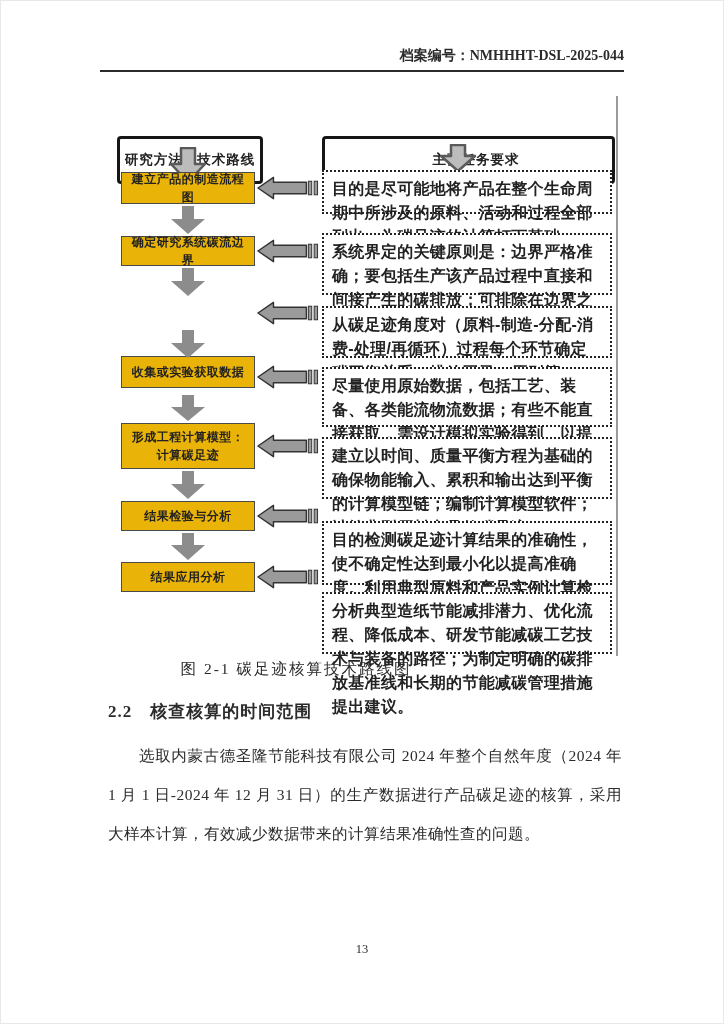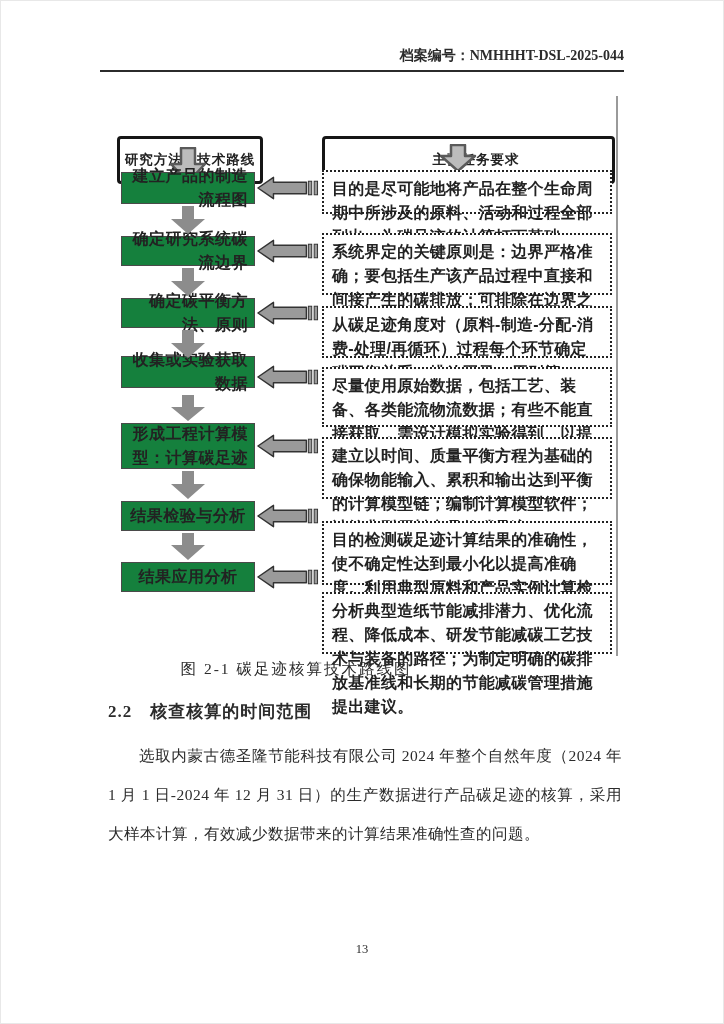--- a/index.html
+++ b/index.html
@@ -19,23 +19,23 @@
   .hdr-rule{position:absolute;left:100px;top:70px;width:524px;border-top:2px solid #2b2b2b;}
   
   .title-box{
     position:absolute;background:#fff;border:3px solid #161616;border-radius:4px;
     display:flex;align-items:center;justify-content:center;
     font-size:13.5px;font-weight:700;letter-spacing:1px;
     font-family:Liberation Sans, sans-serif;color:#222;margin-top:36px;
   }
   .flow-box{
     position:absolute;left:121px;width:134px;
-    background:#15803d;border:1.5px solid #4a4a4a;
-    display:flex;align-items:center;justify-content:center;text-align:right;
-    font-size:16px;font-weight:700;letter-spacing:0.5px;line-height:1.5;
+    background:#eab308;border:1.5px solid #4a4a4a;
+    display:flex;align-items:center;justify-content:center;text-align:center;
+    font-size:12px;font-weight:700;letter-spacing:0.5px;line-height:1.5;
     font-family:"Liberation Sans","DejaVu Sans",sans-serif;color:#222;
     box-sizing:border-box;padding:2px 6px;
   }
   .desc-box{
     position:absolute;left:322px;width:290px;
     border:2px dotted #222;background:#fff;
     box-sizing:border-box;padding:5px 8px;
     font-size:16px;font-weight:600;line-height:1.5;letter-spacing:0.3px;
     font-family:"Liberation Sans","DejaVu Sans",sans-serif;color:#222;
     display:flex;align-items:flex-start;
@@ -70,21 +70,20 @@
       </svg>
   </div>
   <div class="icon" style="left:436px;top:144px;width:44px;height:28px;">
     <svg viewBox="0 0 44 28">
         <path d="M15 1 h14 v11 h10 L22 27 L5 12 h10 z" fill="#bcbcbc" stroke="#5a5a5a" stroke-width="2.5" stroke-linejoin="round"></path>
       </svg>
   </div>
 
   <div class="flow-box" style="top:172px;height:32px;">建立产品的制造流程图</div>
   <div class="flow-box" style="top:236px;height:30px;">确定研究系统碳流边界</div>
-  <div class="flow-box" style="top:298px;height:30px;">确定碳平衡方法、原则</div>
   <div class="flow-box" style="top:356px;height:32px;">收集或实验获取数据</div>
   <div class="flow-box" style="top:423px;height:46px;">形成工程计算模型：计算碳足迹</div>
   <div class="flow-box" style="top:501px;height:30px;">结果检验与分析</div>
   <div class="flow-box" style="top:562px;height:30px;">结果应用分析</div>
 
   <div class="icon" style="left:170px;top:206px;width:36px;height:28px;">
       <svg viewBox="0 0 36 28">
         <path d="M12 0 h12 v13 h11 L18 28 L1 13 h11 z" fill="#8c8c8c"></path>
       </svg>
     </div>

